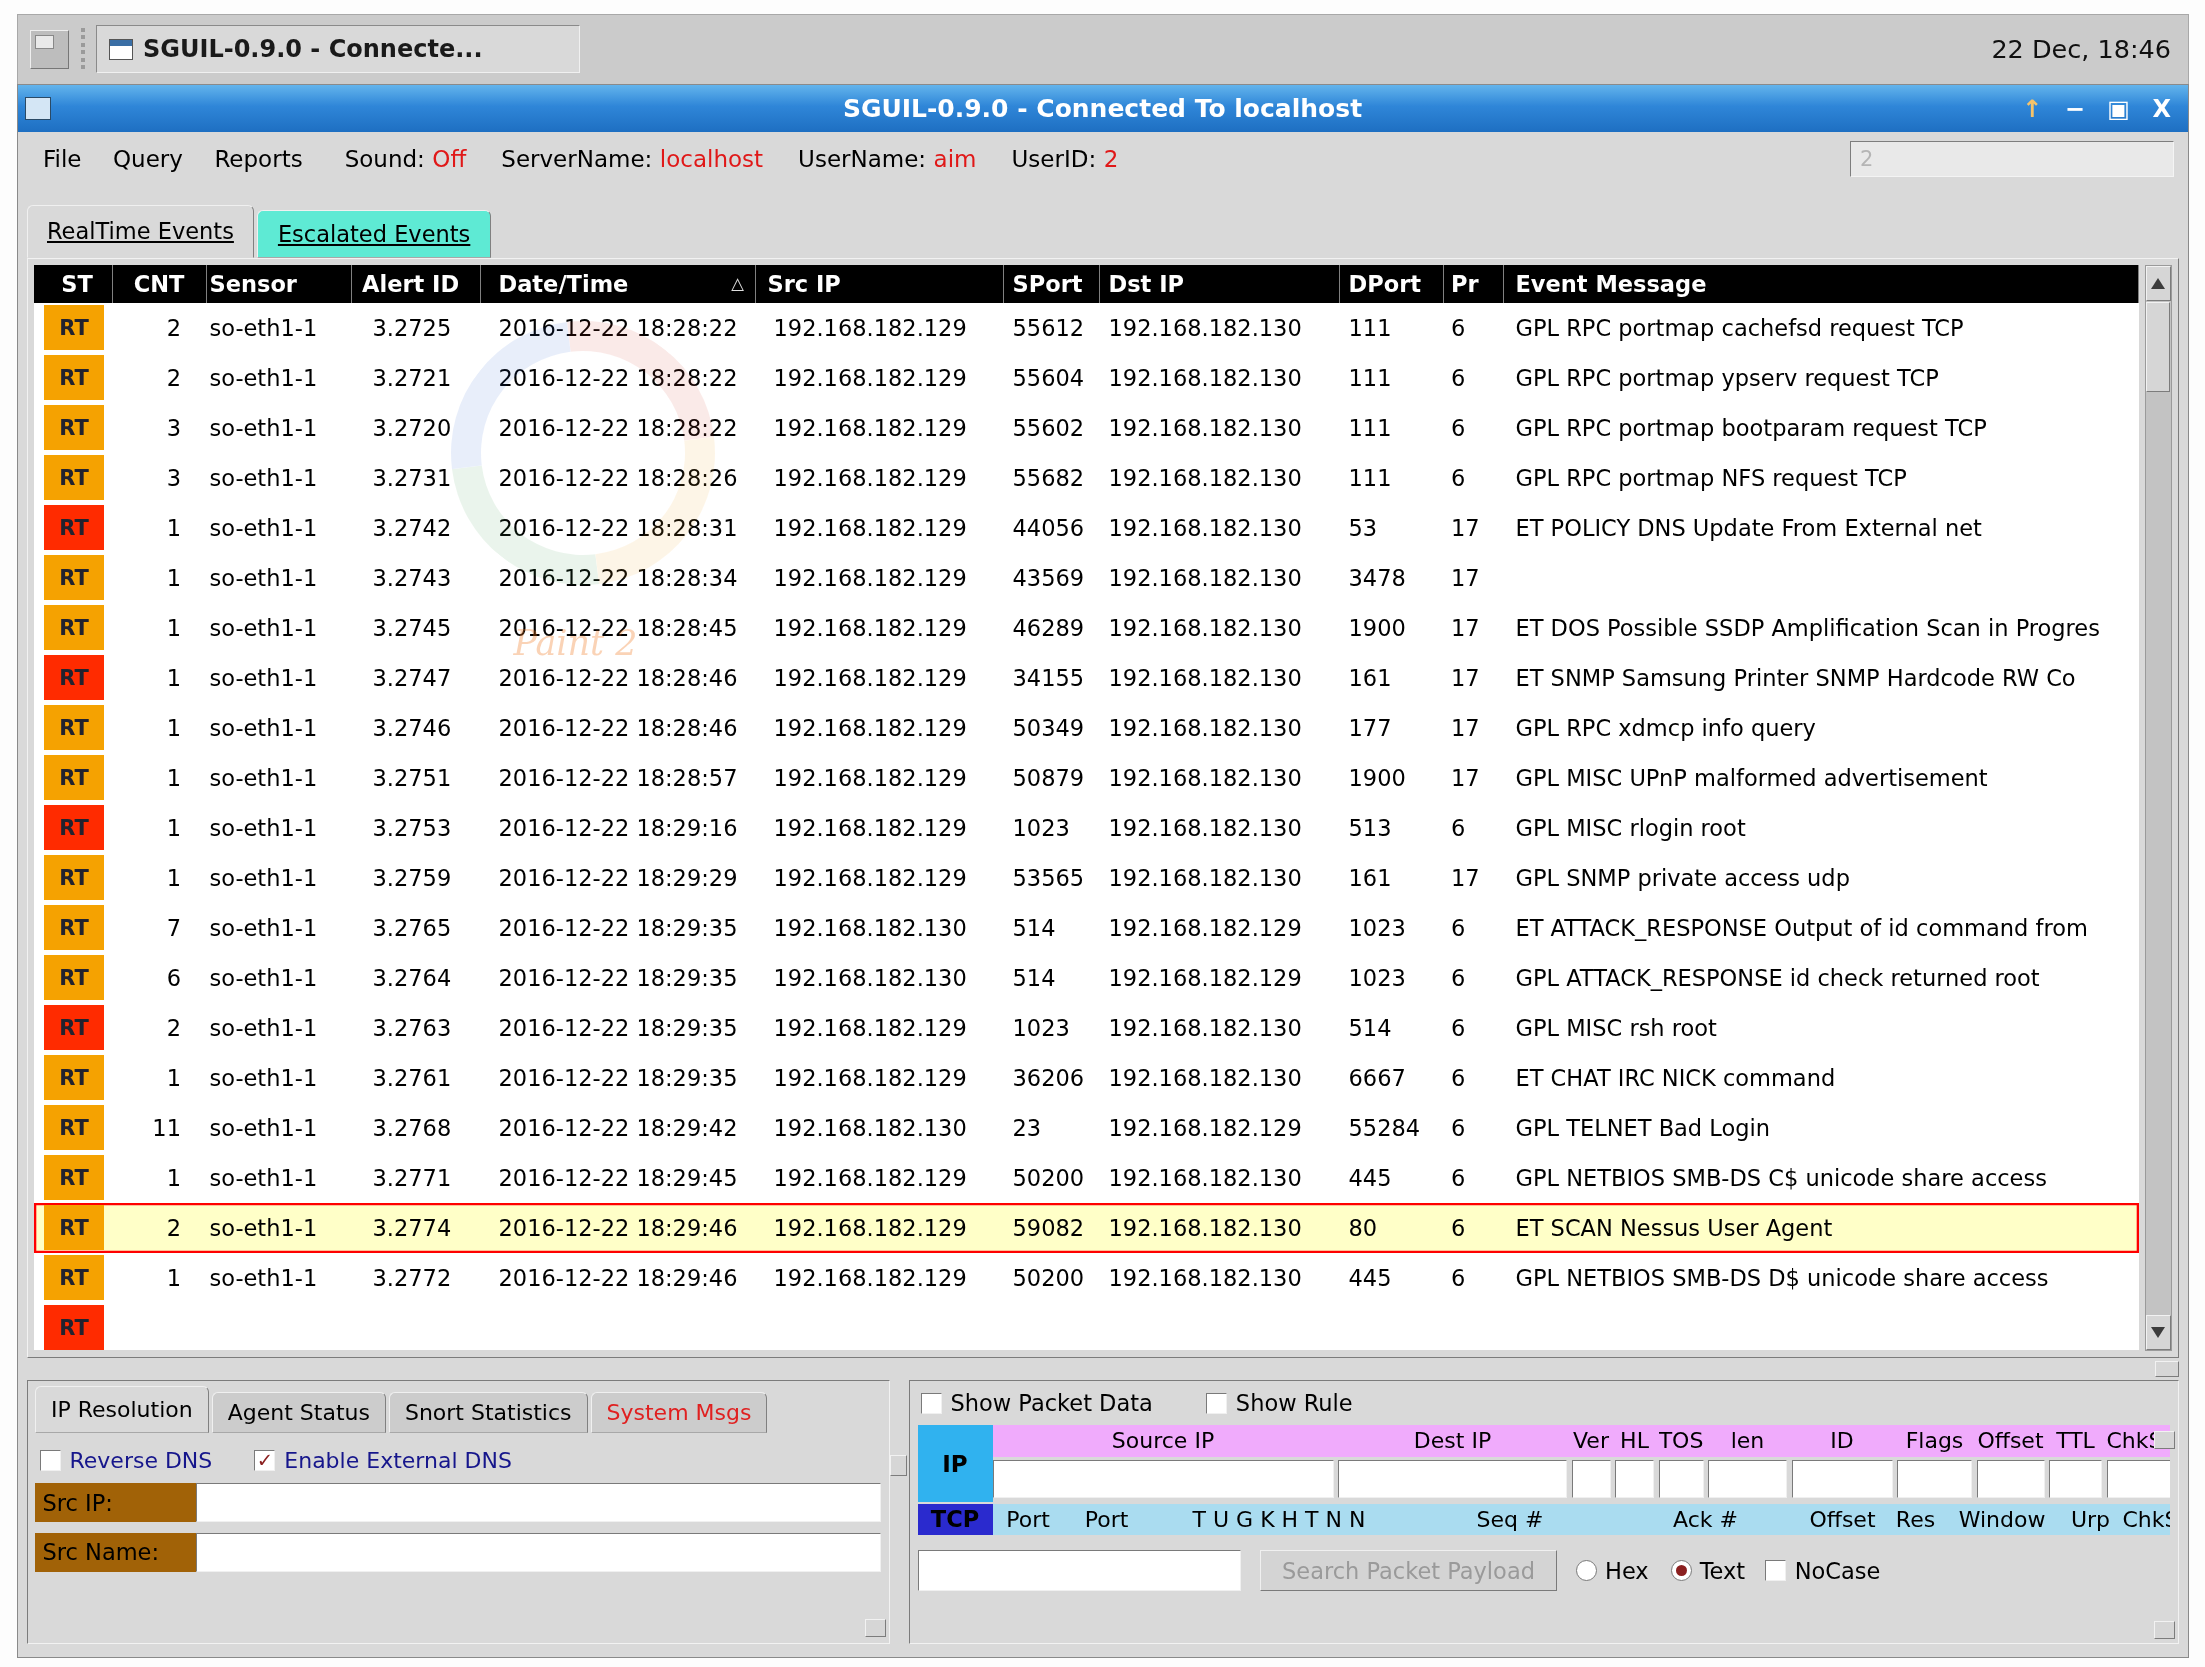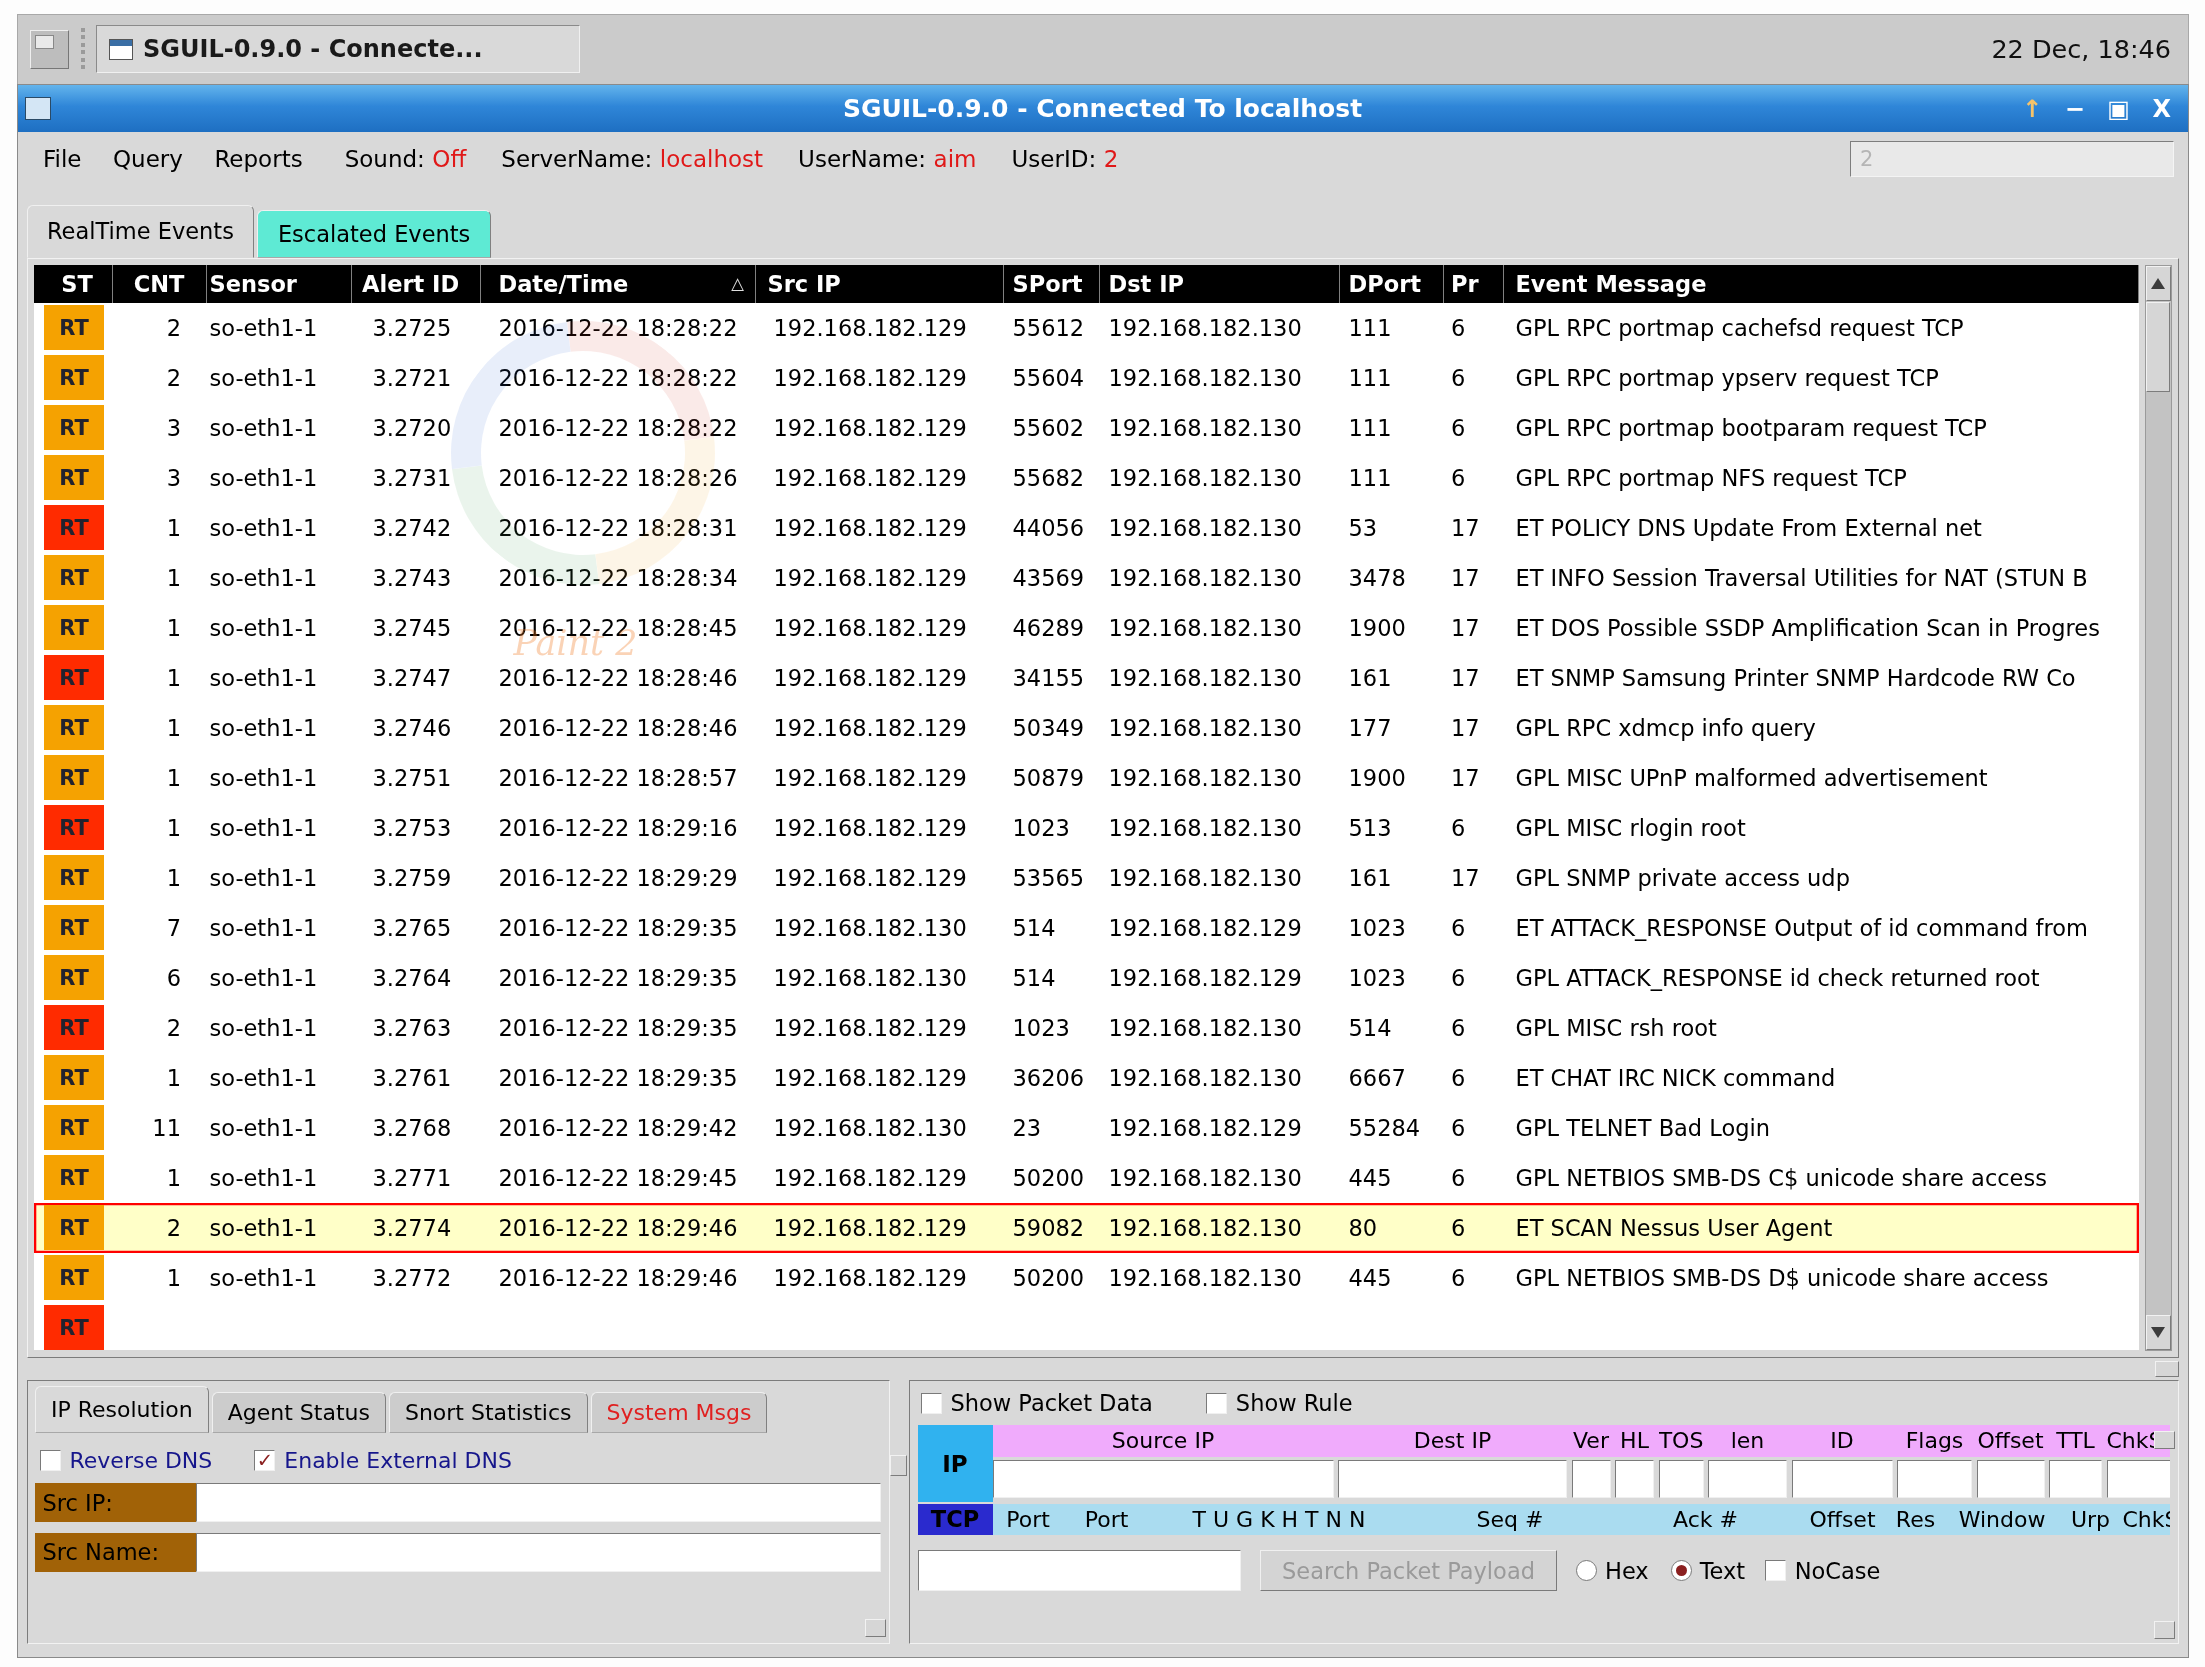--- a/index.html
+++ b/index.html
@@ -28,21 +28,21 @@
   .tbc.shade { color:#f6c36a; }
 
   .menubar { height:53px; display:flex; align-items:center; font-size:23px; padding:0 13.5px; }
   .menu-item { padding:3px 12px; margin-right:7.5px; }
   .mstatus { display:flex; margin-left:22.5px; }
   .stat { margin-right:35px; white-space:nowrap; }
   .stat .val { color:#e01818; margin-left:7.5px; }
   .menubar-entry { margin-left:auto; width:324px; height:36px; background:#e9e9e9; border:1.5px solid; border-color:#7e7e7e #f4f4f4 #f4f4f4 #7e7e7e;
                    font-size:21px; color:#b5b5b5; display:flex; align-items:center; padding:0 9px; overflow:hidden; }
 
-  .tabs-row { margin:19.5px 9px 0; height:53px; display:flex; align-items:flex-end; gap:3px; }
+  .tabs-row { margin:19.5px 9px 0; height:53px; display:flex; align-items:flex-end; gap:3px;text-decoration:underline; }
   .tab { height:48px; display:flex; align-items:center; padding:0 19.5px; font-size:22.5px; background:#5eead4;
          border:1.5px solid; border-color:#f0f0f0 #808080 #a8a8a8 #f0f0f0; border-radius:6px 6px 0 0; }
   .tab.active { background:#d9d9d9; height:53px; border-bottom-color:#d9d9d9; }
 
   
   .main-frame { margin:0 9px; height:1100px; background:#d9d9d9; border:1.5px solid; border-color:#f2f2f2 #7c7c7c #7c7c7c #f2f2f2; padding:6px; display:flex; }
   .table-wrap { flex:1; display:flex; flex-direction:column; min-width:0; }
   .thead { height:38px; background:#000; display:flex; color:#fff; font-weight:bold; font-size:22.5px; }
   .hcell { display:flex; align-items:center; border-right:0.8px solid #808080; overflow:hidden; white-space:nowrap; flex:none; padding-left:9px; }
   .sort { font-size:16.5px; color:#e0e0e0; margin-left:6px; }
@@ -293,21 +293,20 @@
               </div>
               <div class="cell c-cnt">1</div>
               <div class="cell c-sensor">so-eth1-1</div>
               <div class="cell c-alert">3.2743</div>
               <div class="cell c-dt">2016-12-22 18:28:34</div>
               <div class="cell c-src">192.168.182.129</div>
               <div class="cell c-sport">43569</div>
               <div class="cell c-dst">192.168.182.130</div>
               <div class="cell c-dport">3478</div>
               <div class="cell c-pr">17</div>
-              <div class="cell c-msg">ET INFO Session Traversal Utilities for NAT (STUN B</div>
             </div>
             <div class="trow">
               <div class="cell c-st">
                 <span class="badge" style="background: rgb(245, 162, 1);">RT</span>
               </div>
               <div class="cell c-cnt">1</div>
               <div class="cell c-sensor">so-eth1-1</div>
               <div class="cell c-alert">3.2745</div>
               <div class="cell c-dt">2016-12-22 18:28:45</div>
               <div class="cell c-src">192.168.182.129</div>

